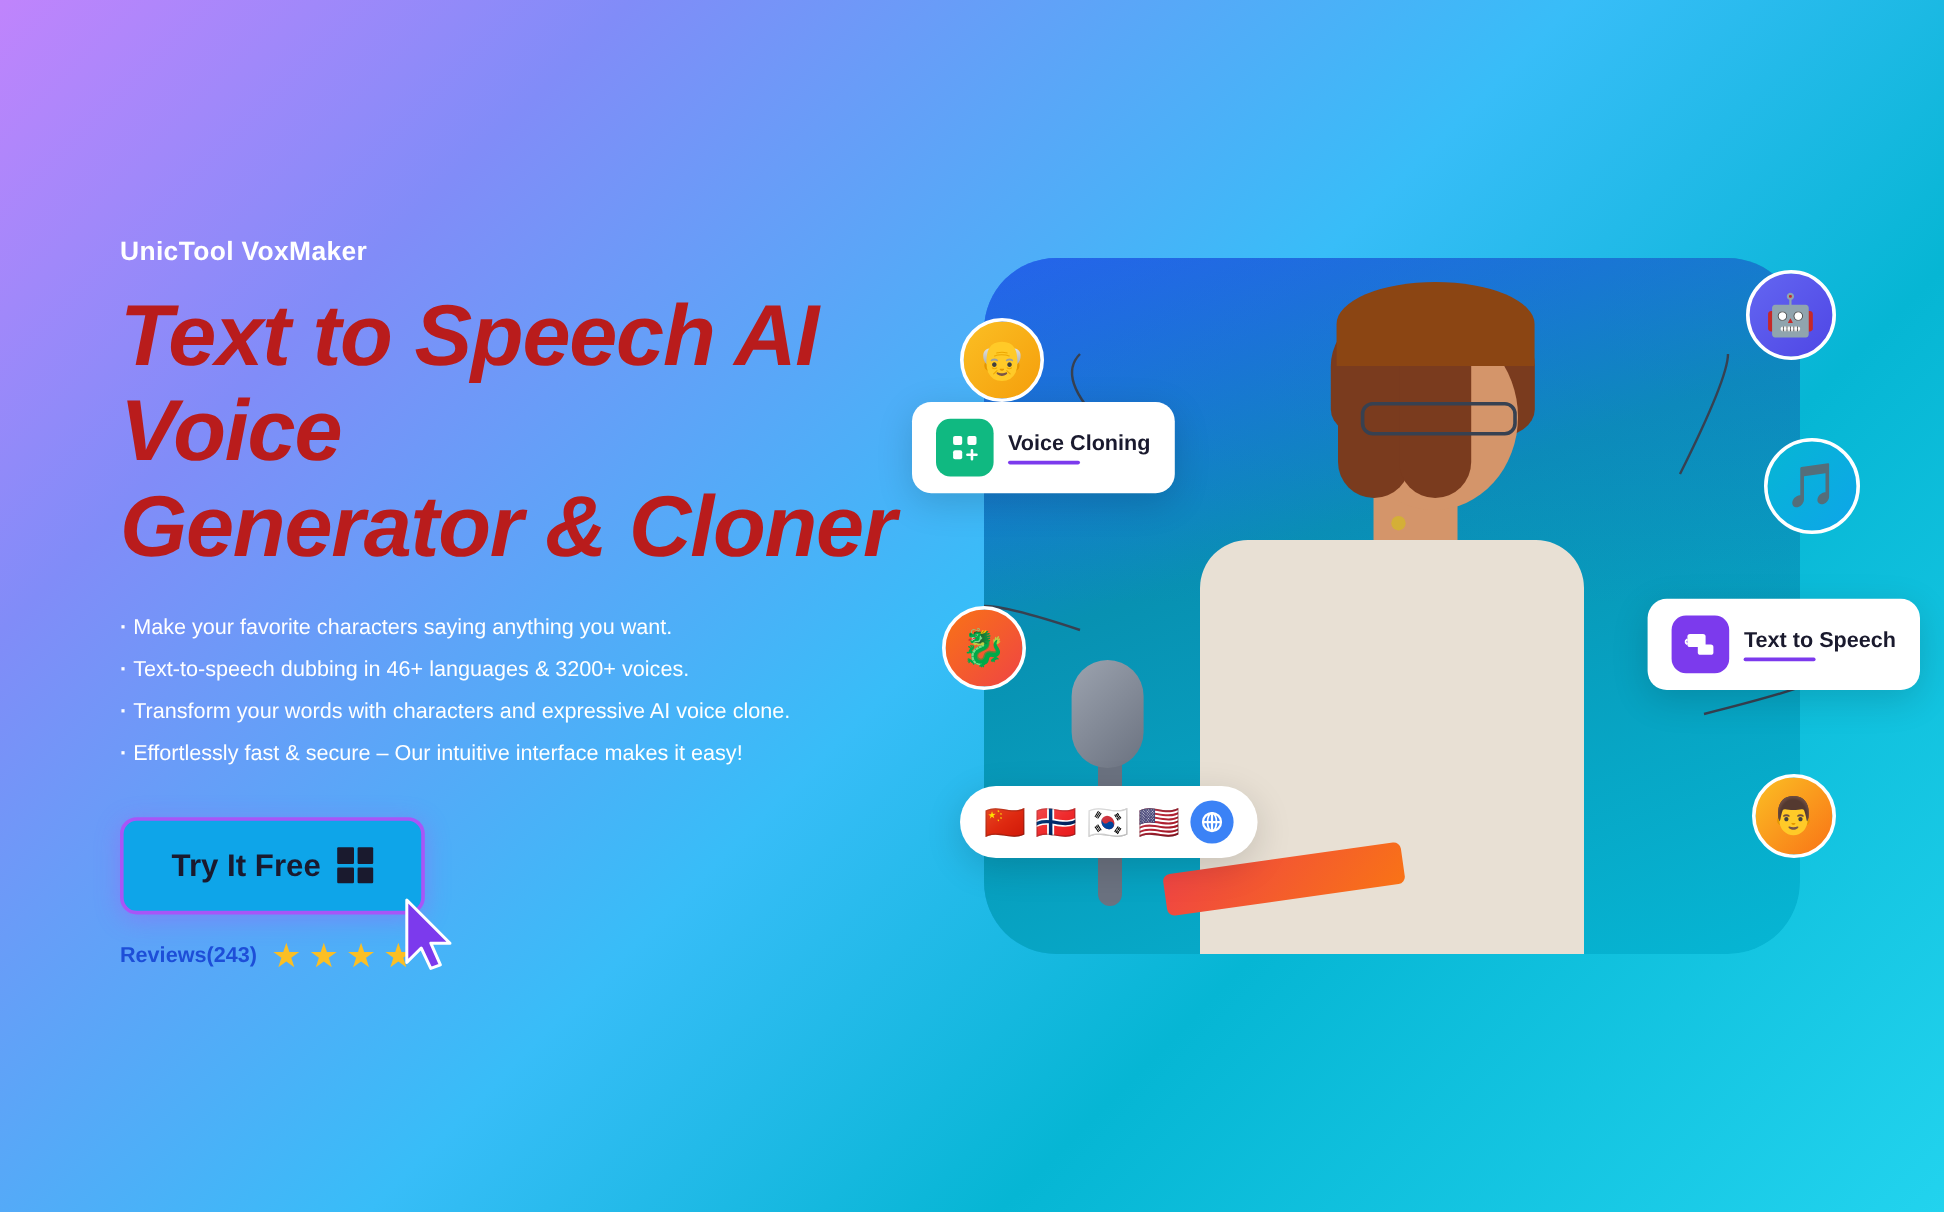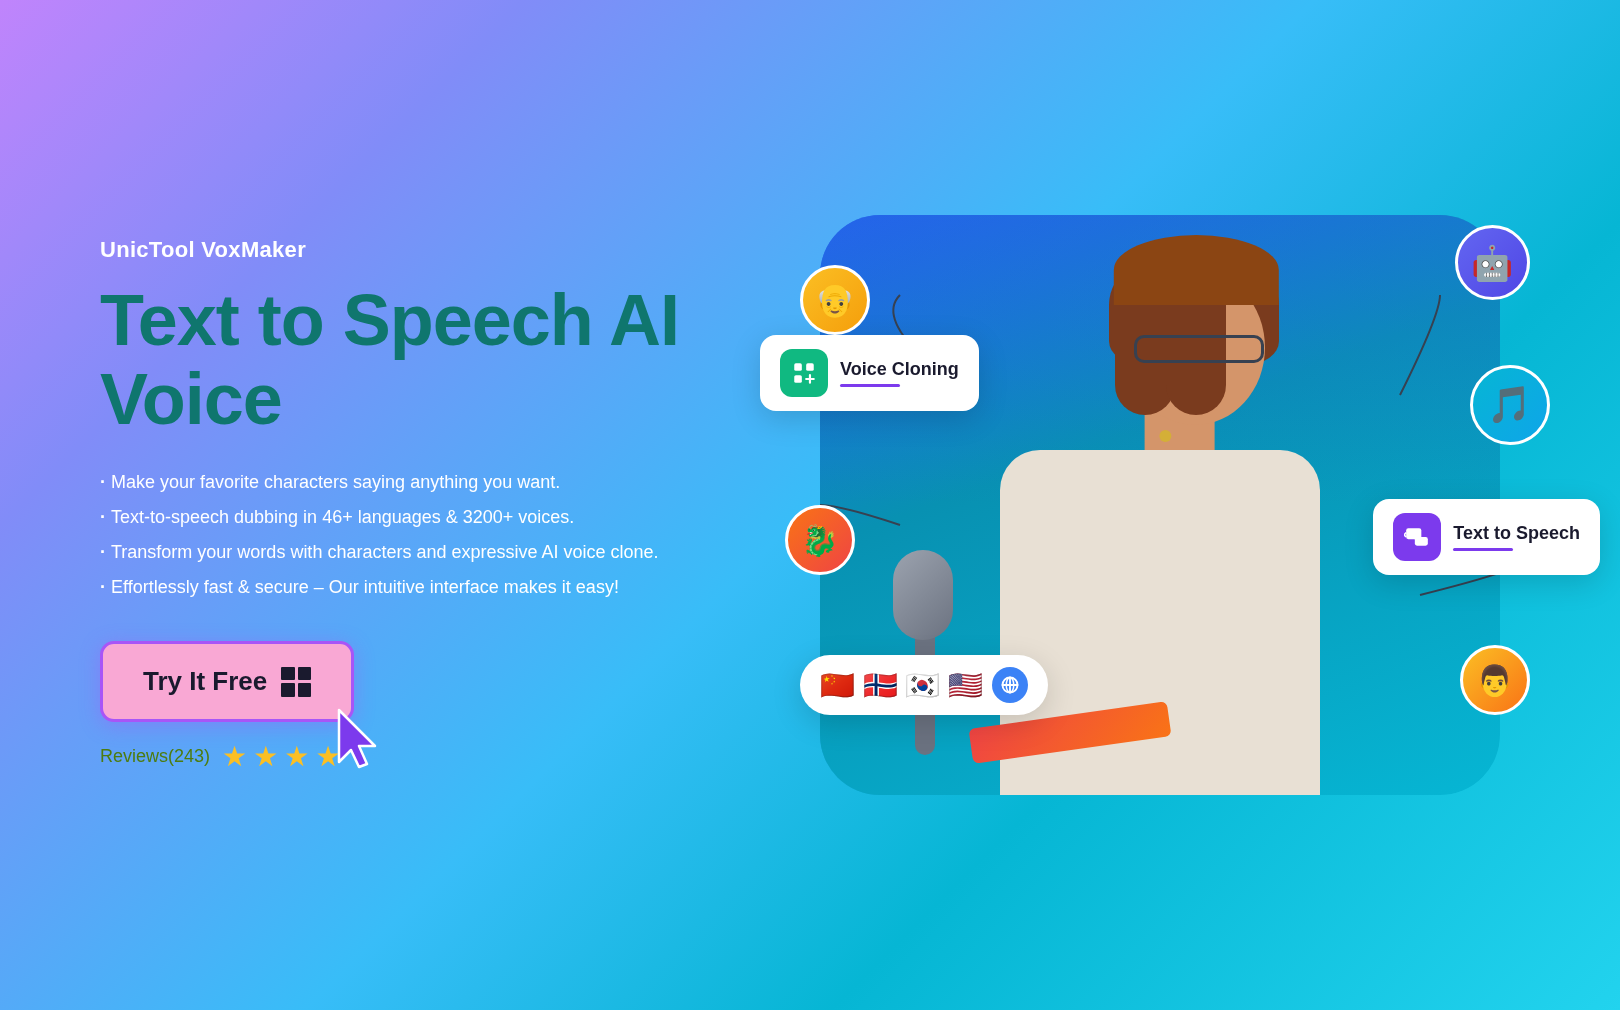--- a/index.html
+++ b/index.html
@@ -33,24 +33,25 @@
       font-size: 22px;
       font-weight: 700;
       color: white;
       margin-bottom: 18px;
       letter-spacing: 0.3px;
     }
 
     .main-title {
       font-size: 72px;
       font-weight: 900;
-      color: #0f766e;
+      color: #b91c1c;
       line-height: 1.1;
       margin-bottom: 30px;
       letter-spacing: -1px;
+      font-style: italic;
     }
 
     .bullet-list {
       list-style: none;
       margin-bottom: 40px;
     }
 
     .bullet-list li {
       font-size: 18px;
       font-weight: 400;
@@ -67,21 +68,21 @@
     .cta-area {
       display: flex;
       flex-direction: column;
       gap: 18px;
     }
 
     .try-button {
       display: inline-flex;
       align-items: center;
       gap: 14px;
-      background: #f9a8d4;
+      background: #0ea5e9;
       color: #1a1a2e;
       font-size: 26px;
       font-weight: 800;
       padding: 22px 40px;
       border-radius: 14px;
       border: 3px solid #a855f7;
       cursor: pointer;
       width: fit-content;
       position: relative;
       box-shadow: 0 4px 20px rgba(168, 85, 247, 0.4);
@@ -107,22 +108,22 @@
     }
 
     .reviews-area {
       display: flex;
       align-items: center;
       gap: 12px;
     }
 
     .reviews-text {
       font-size: 18px;
-      font-weight: 400;
-      color: #4d7c0f;
+      font-weight: 700;
+      color: #1d4ed8;
     }
 
     .stars {
       display: flex;
       gap: 6px;
     }
 
     .star {
       font-size: 28px;
       color: #fbbf24;
@@ -325,20 +326,21 @@
 <body>
 
 <div class="hero-container">
 
   <div class="left-content">
 
     <div class="brand-name">UnicTool VoxMaker</div>
 
     <h1 class="main-title">
       <span>Text to Speech AI Voice</span><br>
+      <span>Generator &amp; Cloner</span>
     </h1>
 
     <ul class="bullet-list">
       <li>Make your favorite characters saying anything you want.</li>
       <li>Text-to-speech dubbing in 46+ languages &amp; 3200+ voices.</li>
       <li>Transform your words with characters and expressive AI voice clone.</li>
       <li>Effortlessly fast &amp; secure – Our intuitive interface makes it easy!</li>
     </ul>
 
     <div class="cta-area">

